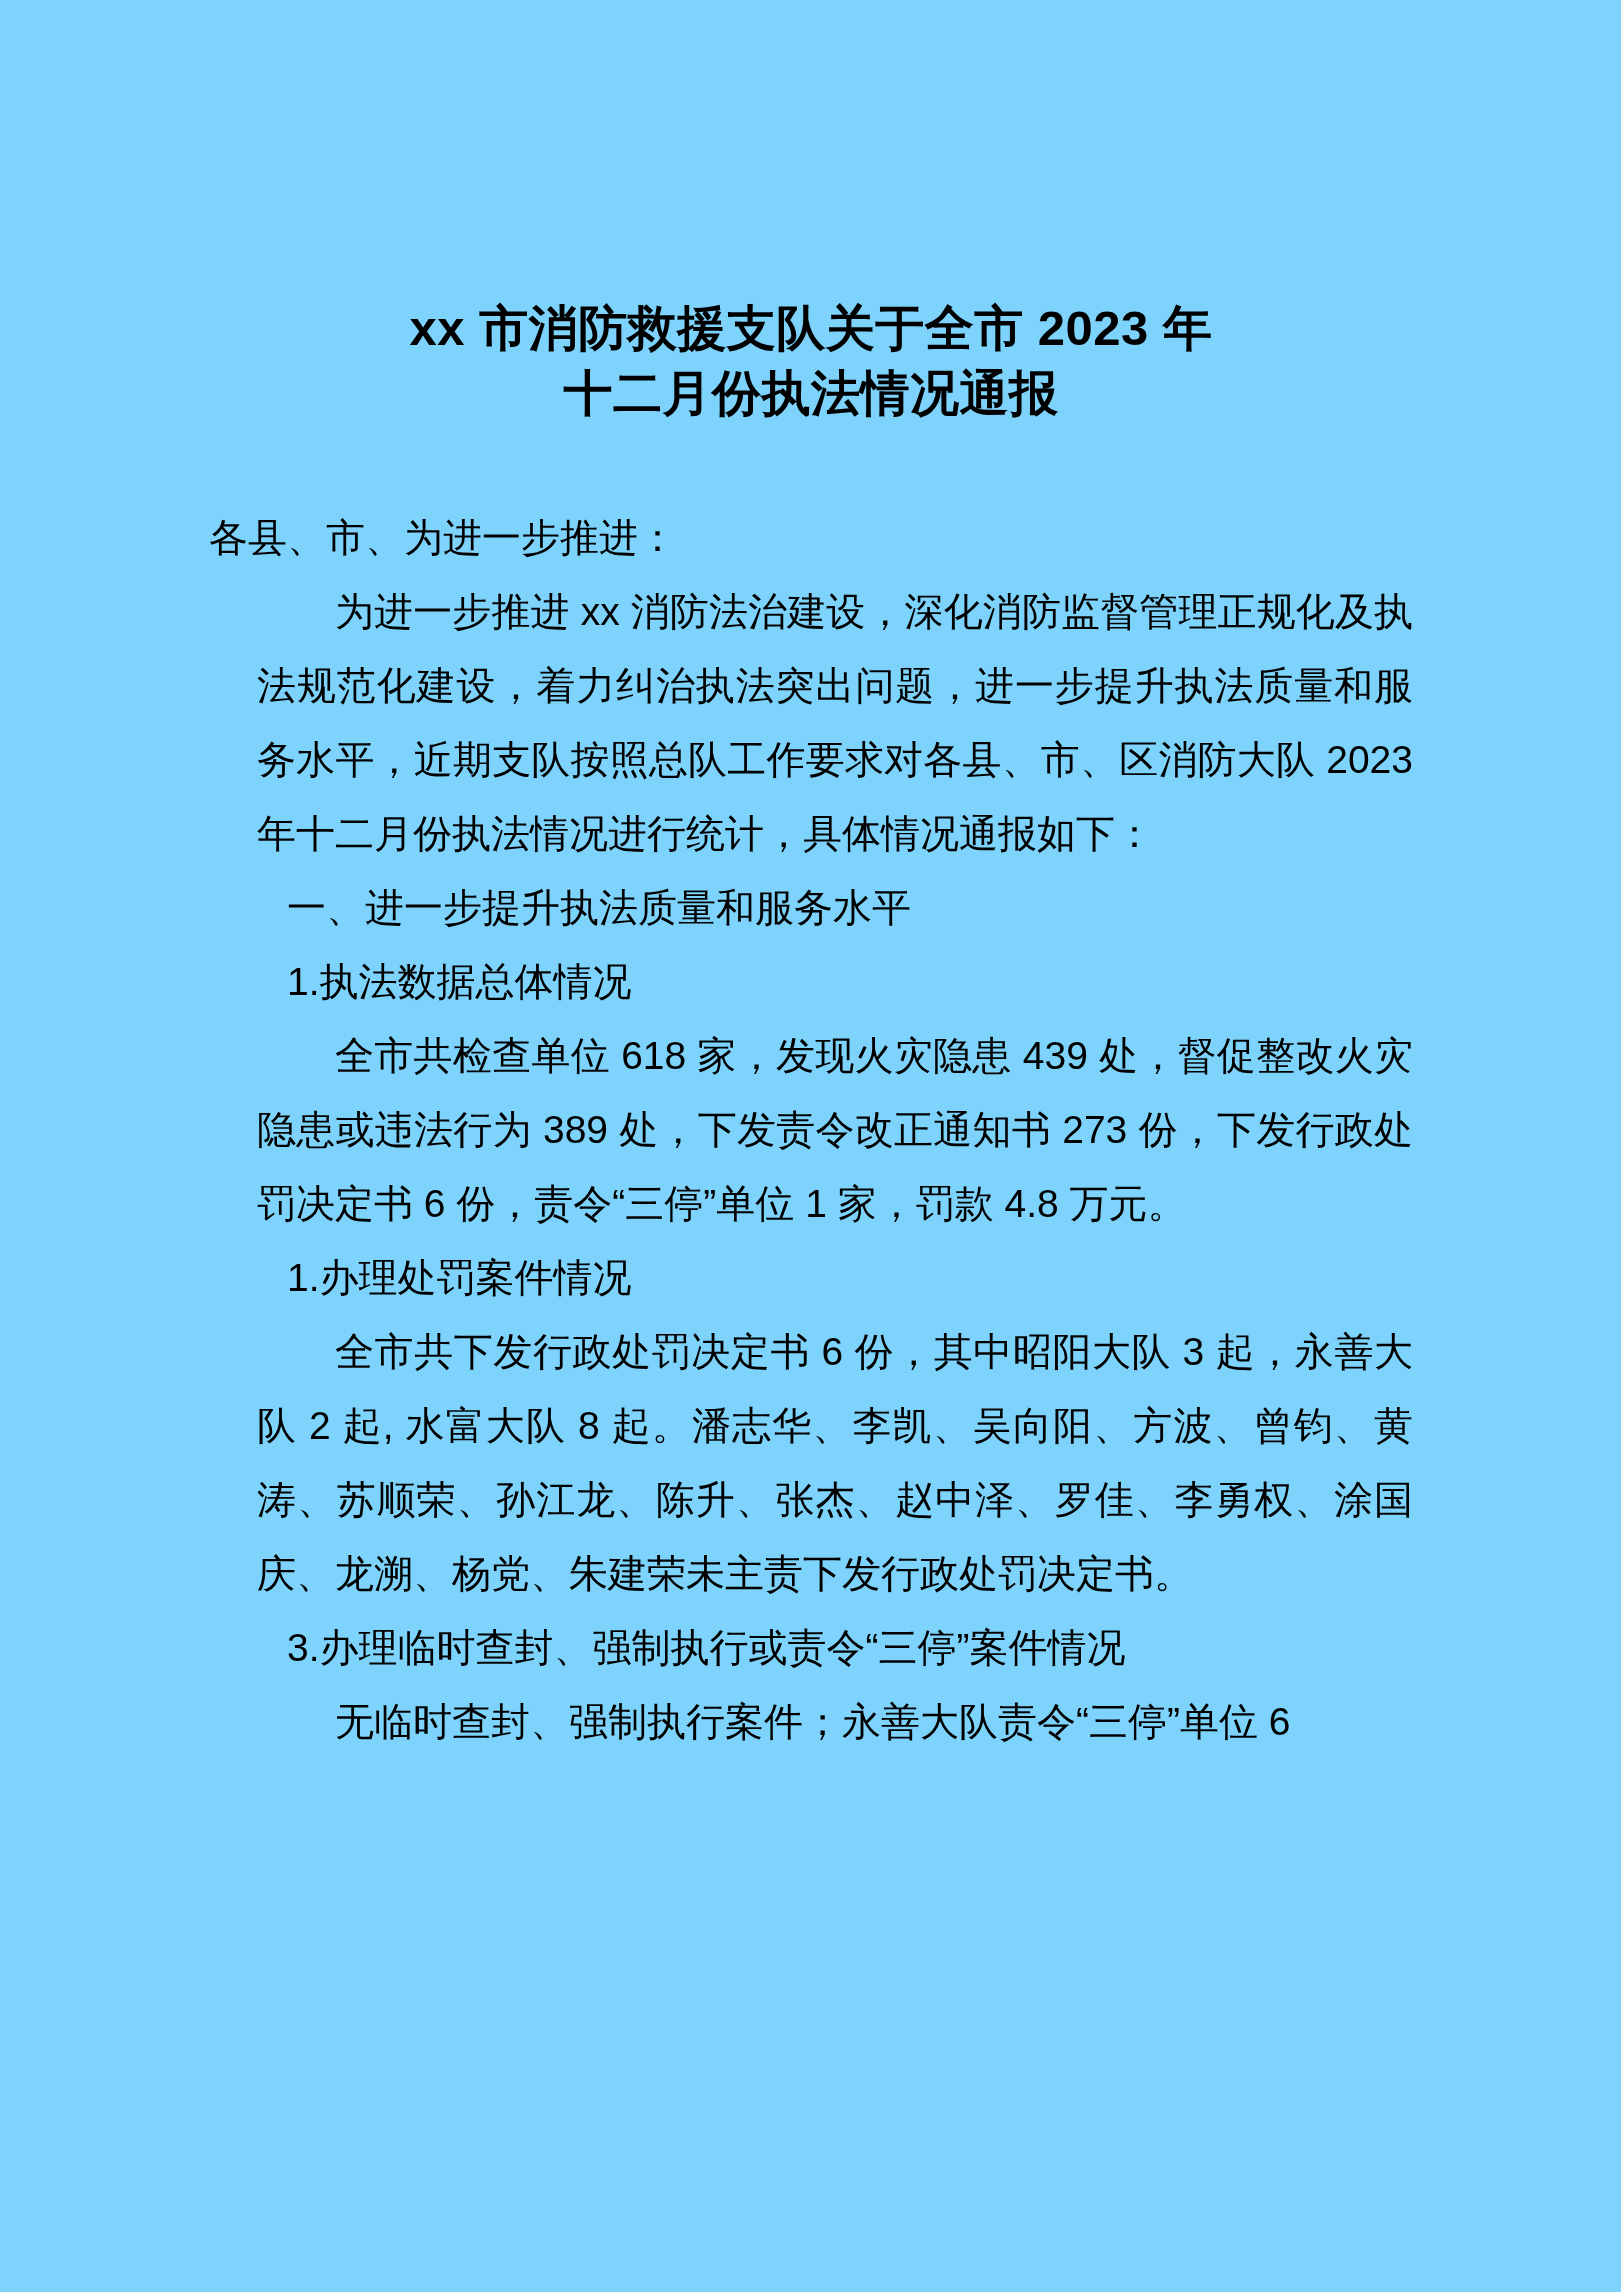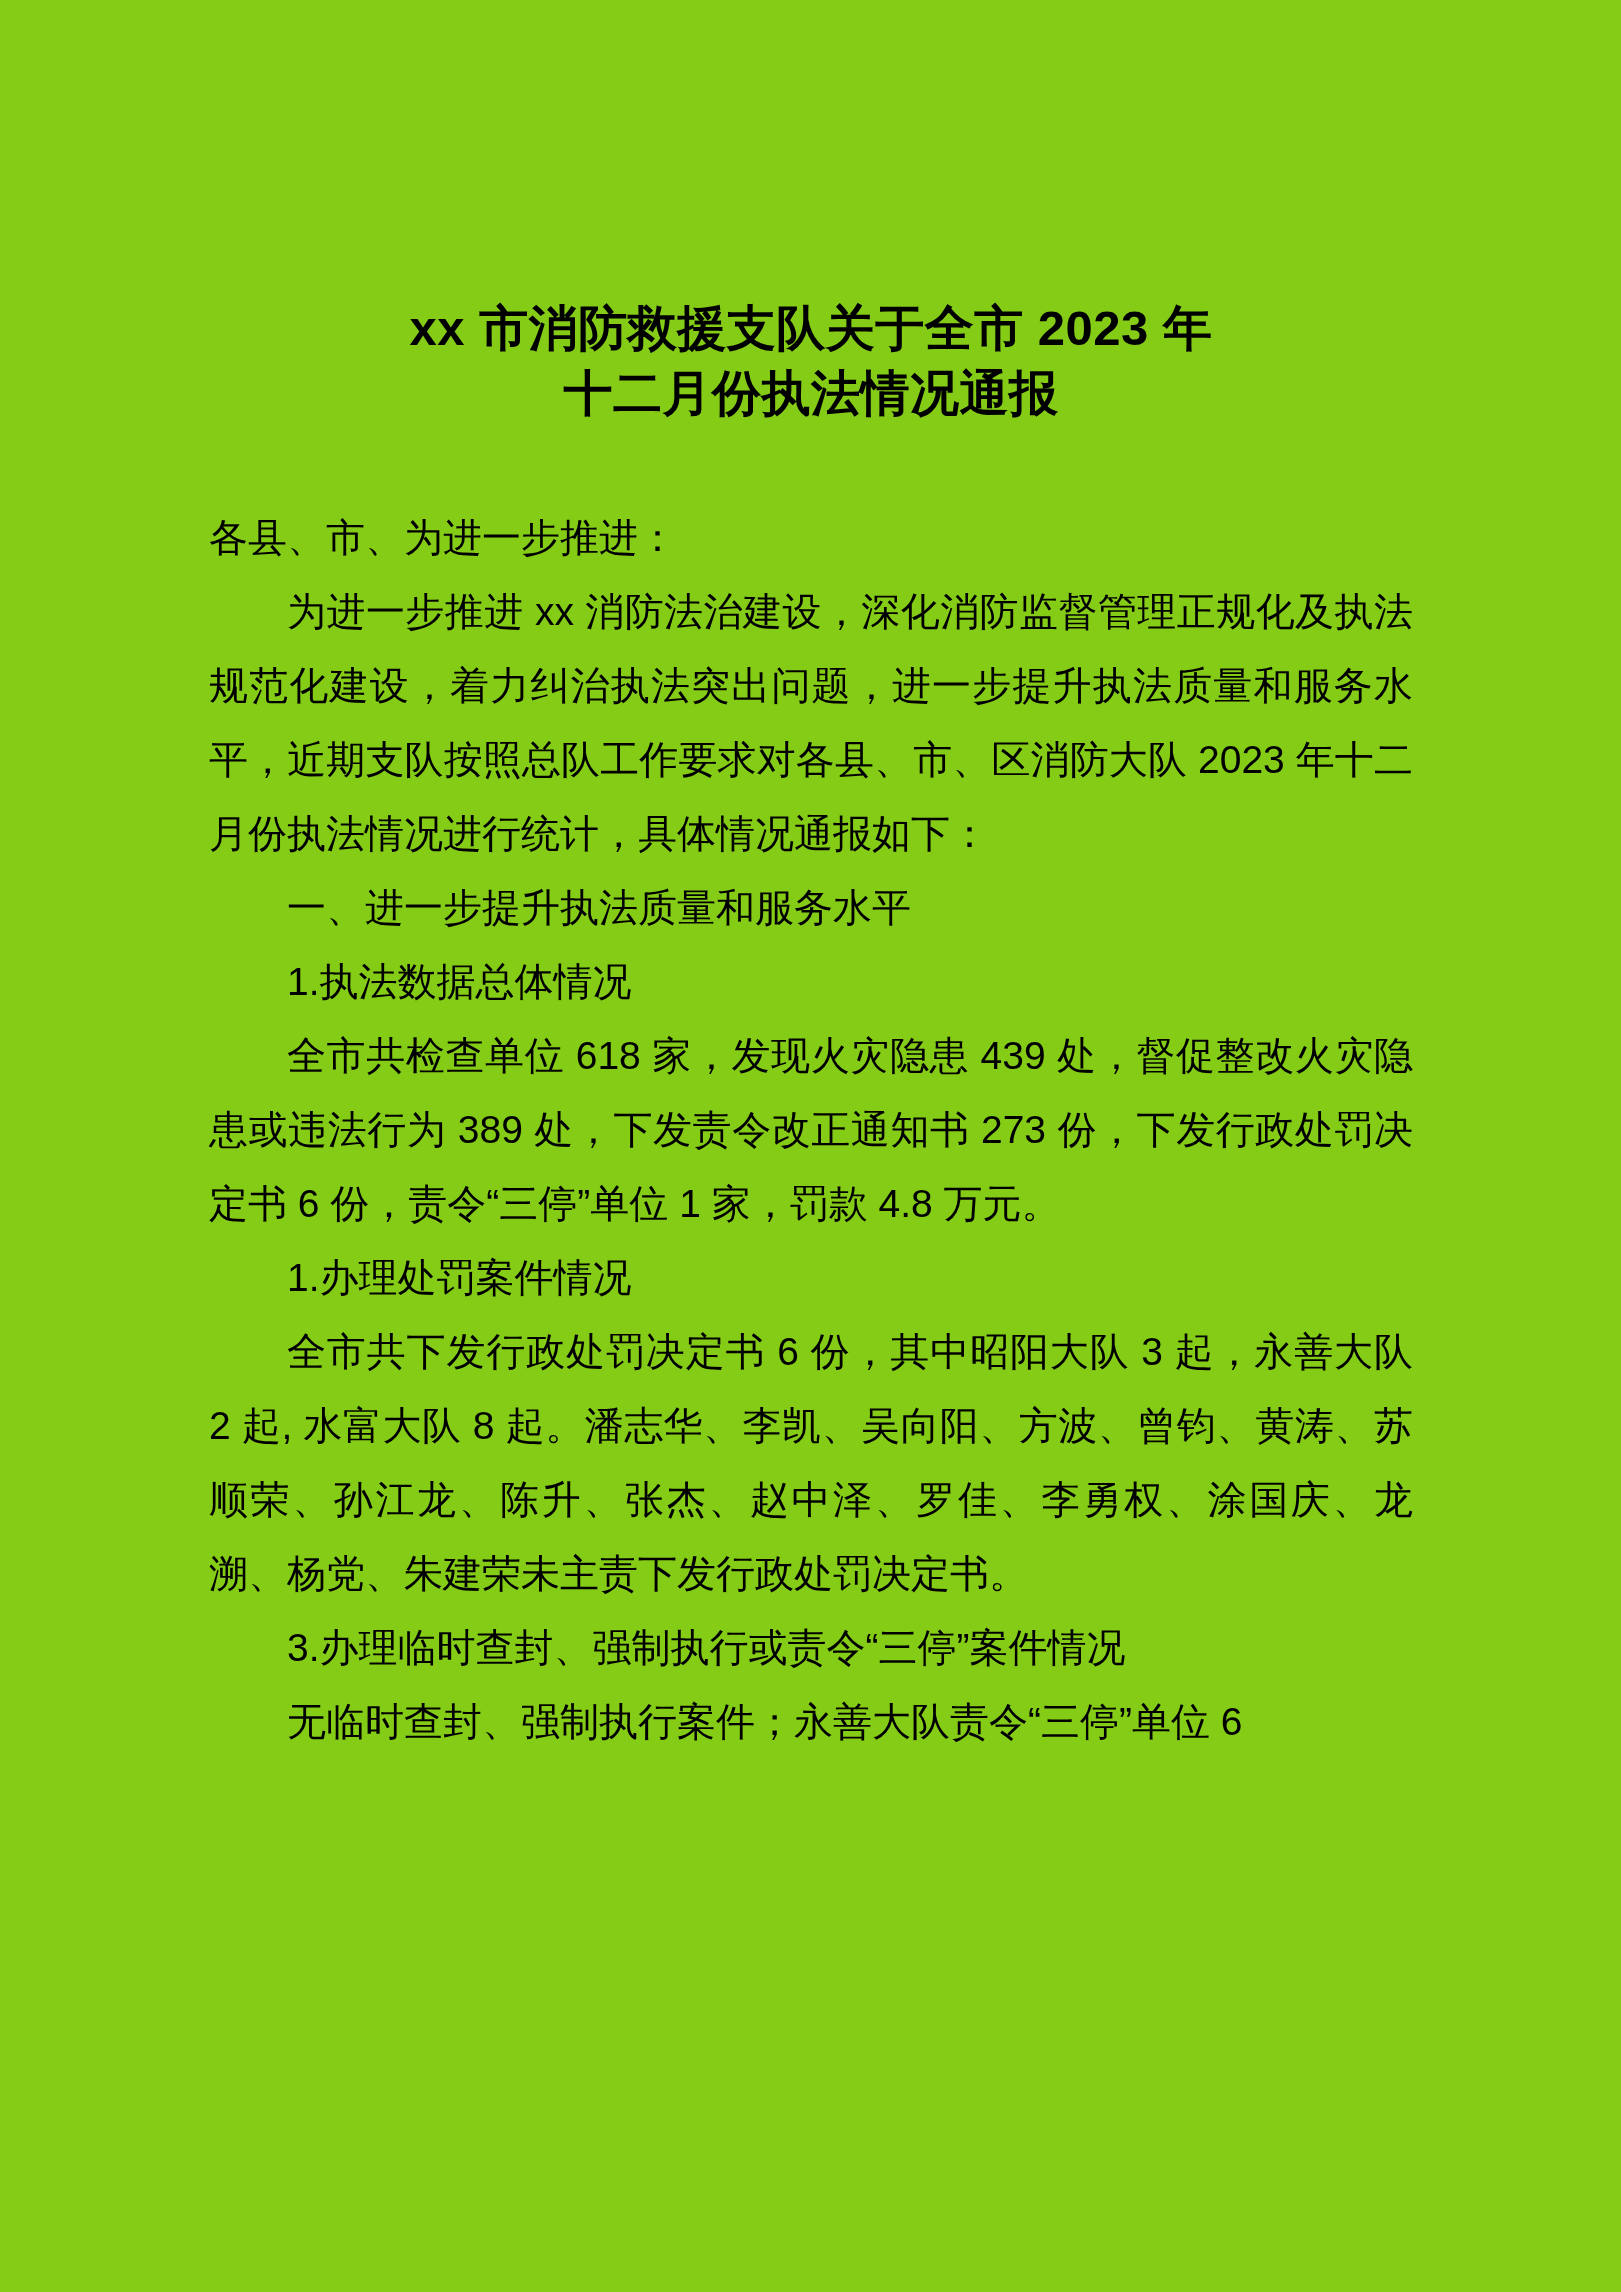--- a/index.html
+++ b/index.html
@@ -4,21 +4,21 @@
 <style>
   html, body {
     margin: 0;
     padding: 0;
     background: #ffffff;
   }
   .page {
     position: relative;
     width: 1621px;
     height: 2293px;
-    background: #84cc16;
+    background: #7dd3fc;
     margin: 0 auto;
     box-sizing: border-box;
     padding: 0;
     overflow: hidden;
     font-family: "Liberation Sans", "DejaVu Sans", sans-serif;
     color: #000000;
   }
   .content {
     position: absolute;
     left: 209px;
@@ -54,20 +54,21 @@
     text-justify: inter-ideograph;
     letter-spacing: 0px;
     font-family: "Liberation Sans", "DejaVu Sans", sans-serif;
     font-weight: 400;
   }
   p.salutation {
     text-indent: 0;
   }
   p.indent {
     text-indent: 78px;
+    margin-left: 48px;
   }
   p.heading-1 {
     text-indent: 78px;
   }
   p.subheading {
     text-indent: 78px;
   }
 </style>
 </head>
 <body>

